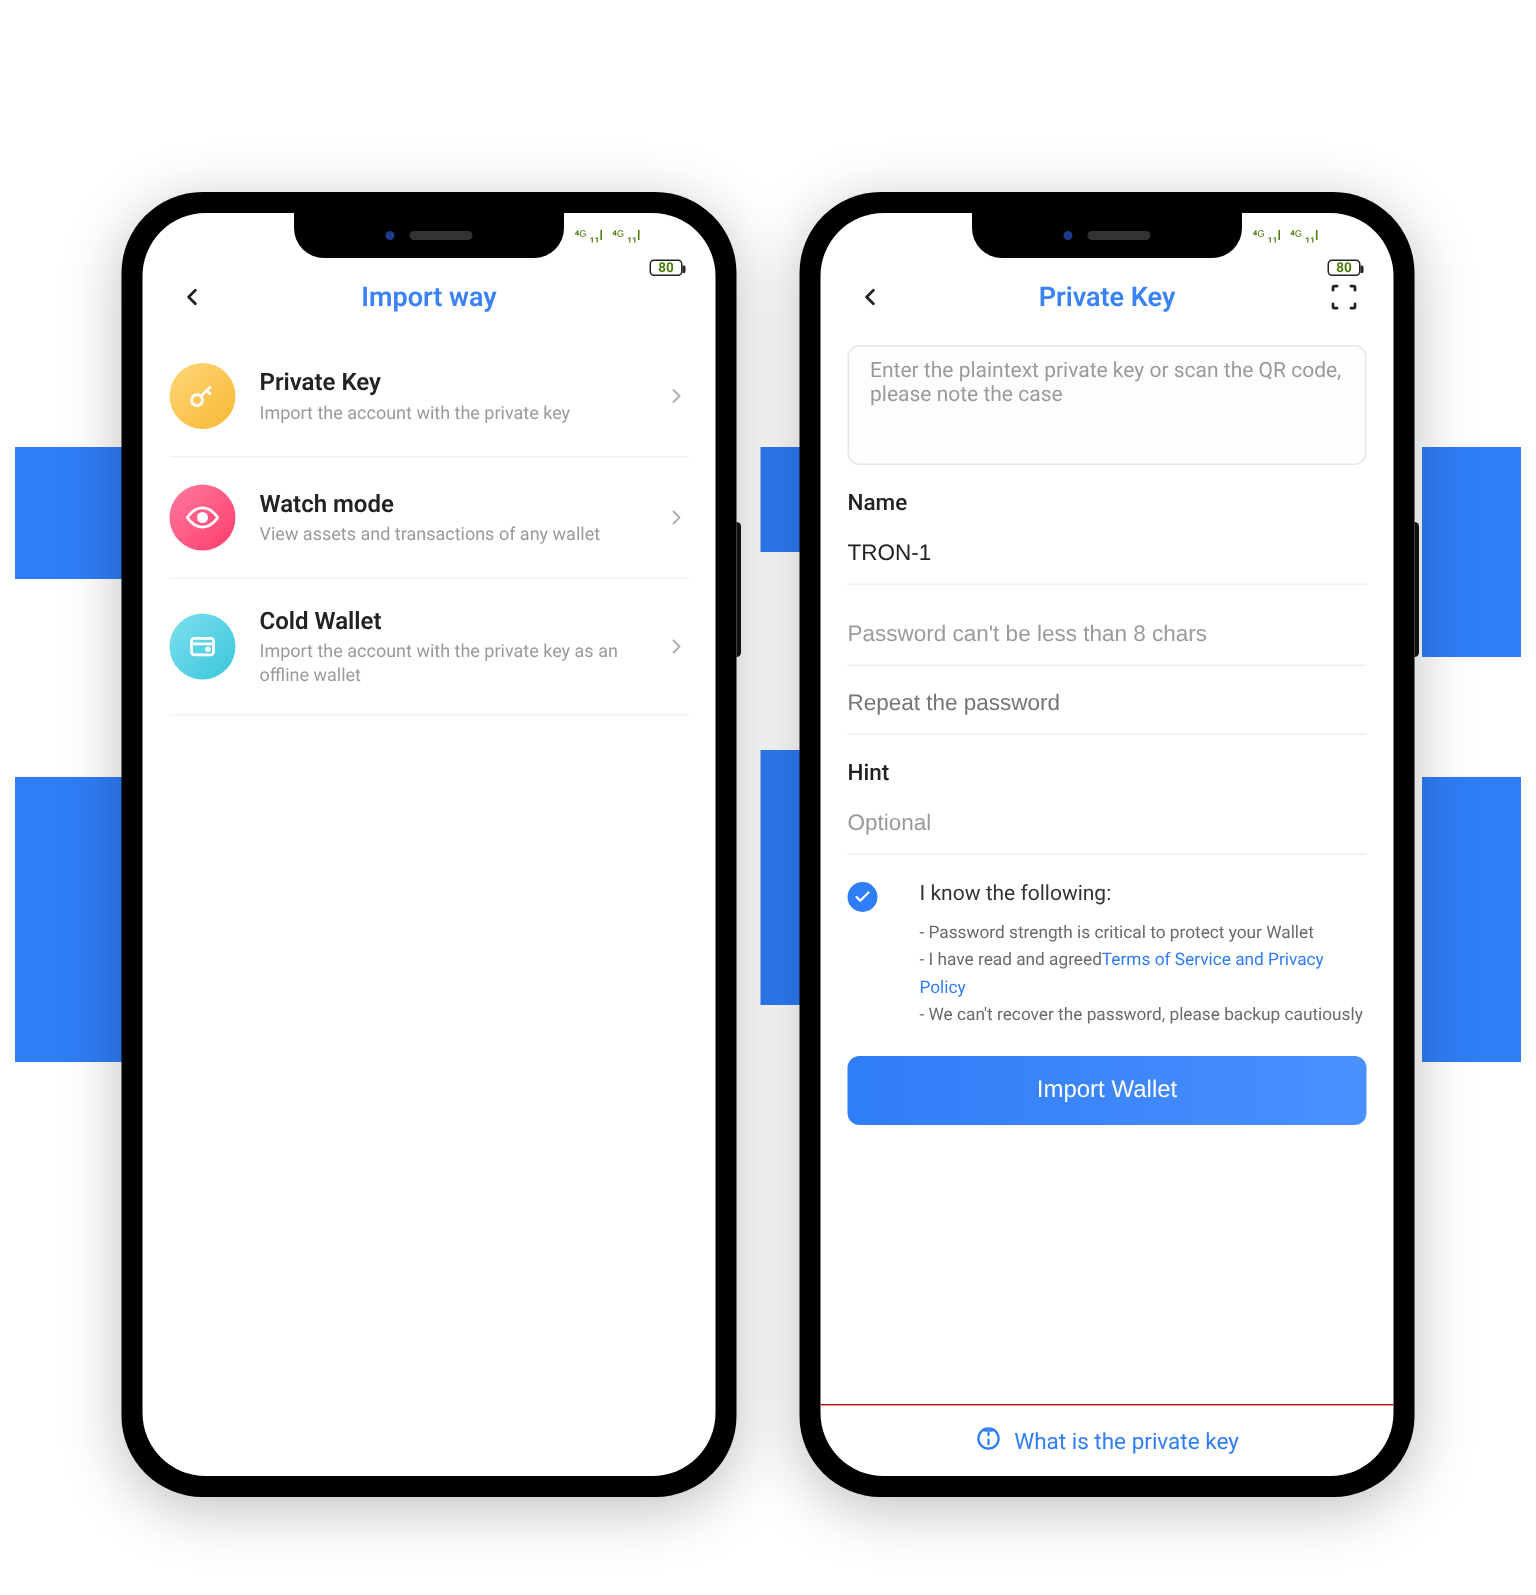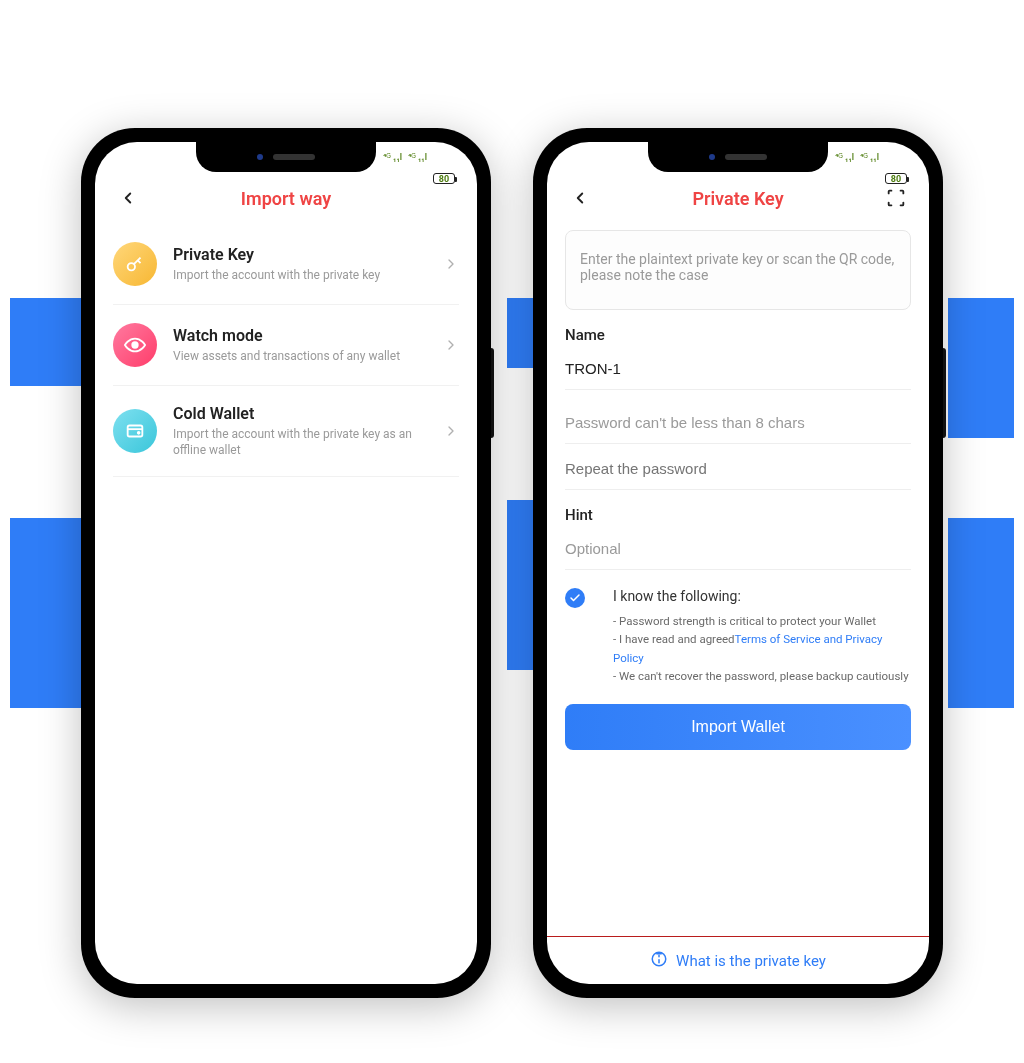--- a/index.html
+++ b/index.html
@@ -115,21 +115,21 @@
     display:flex; align-items:center; justify-content:center;
     cursor: pointer;
   }
   .scan-btn {
     position: absolute;
     right: 18px;
     width: 30px; height: 30px;
     display:flex; align-items:center; justify-content:center;
     cursor: pointer;
   }
-  .appbar-title { font-size: 18px; font-weight: 600; color: #ef4444; }
+  .appbar-title { font-size: 18px; font-weight: 600; color: #3b82f6; }
   .content { flex: 1; overflow-y: auto; padding: 0 18px; }
   .option-list { display:flex; flex-direction:column; }
   .option-item {
     display: flex;
     align-items: center;
     gap: 16px;
     padding: 18px 0;
     border-bottom: 1px solid #f1f1f1;
     cursor: pointer;
   }
@@ -147,21 +147,21 @@
   .chevron {
     color:#b0b0b0;
     display:flex; align-items:center;
   }
   .pk-textarea {
     margin-top: 6px;
     width: 100%;
     height: 80px;
     border: 1px solid #e6e6e6;
     border-radius: 8px;
-    padding: 20px 14px;
+    padding: 8px 14px;
     font-size: 14px;
     color:#9a9a9a;
     background:#fdfdfd;
   }
   .form-group { margin-top: 16px; }
   .form-label { font-size: 15px; font-weight: 500; color:#222; margin-bottom: 8px; display:block; }
   .form-group .plain-input {
     width: 100%;
     border: none;
     border-bottom: 1px solid #eee;

